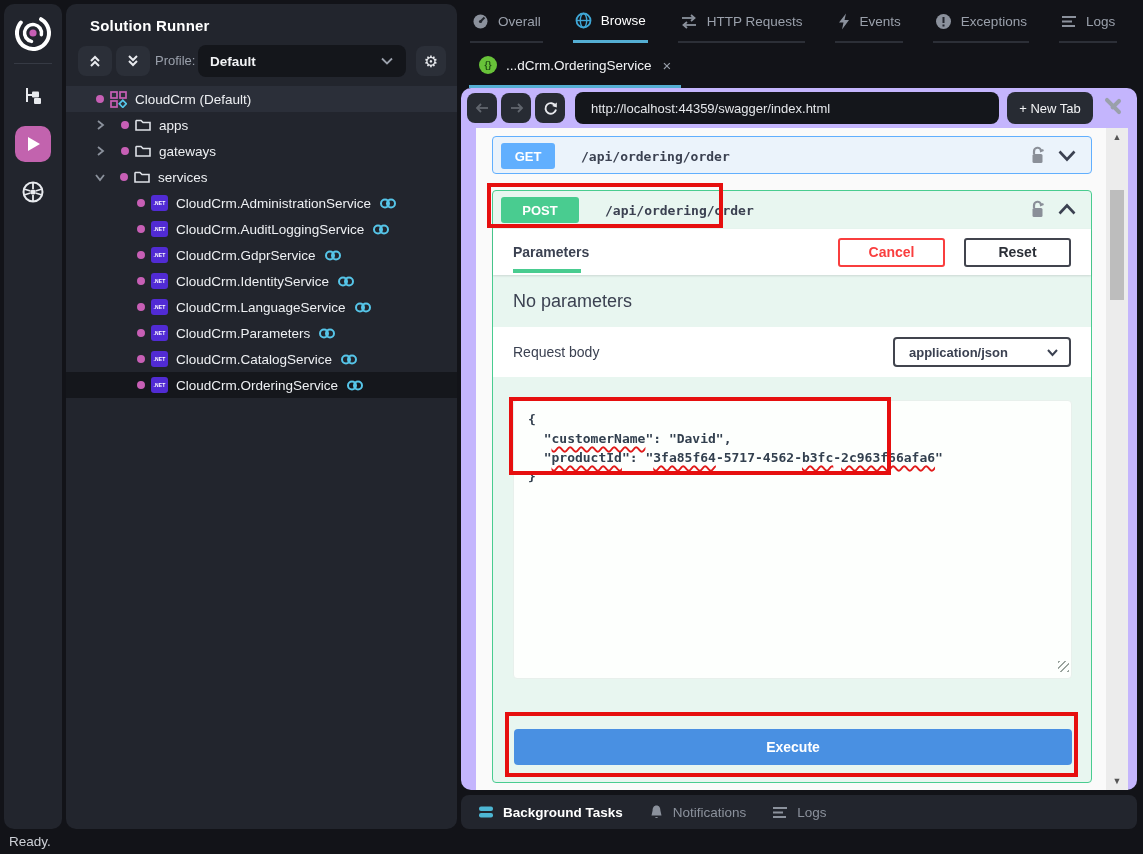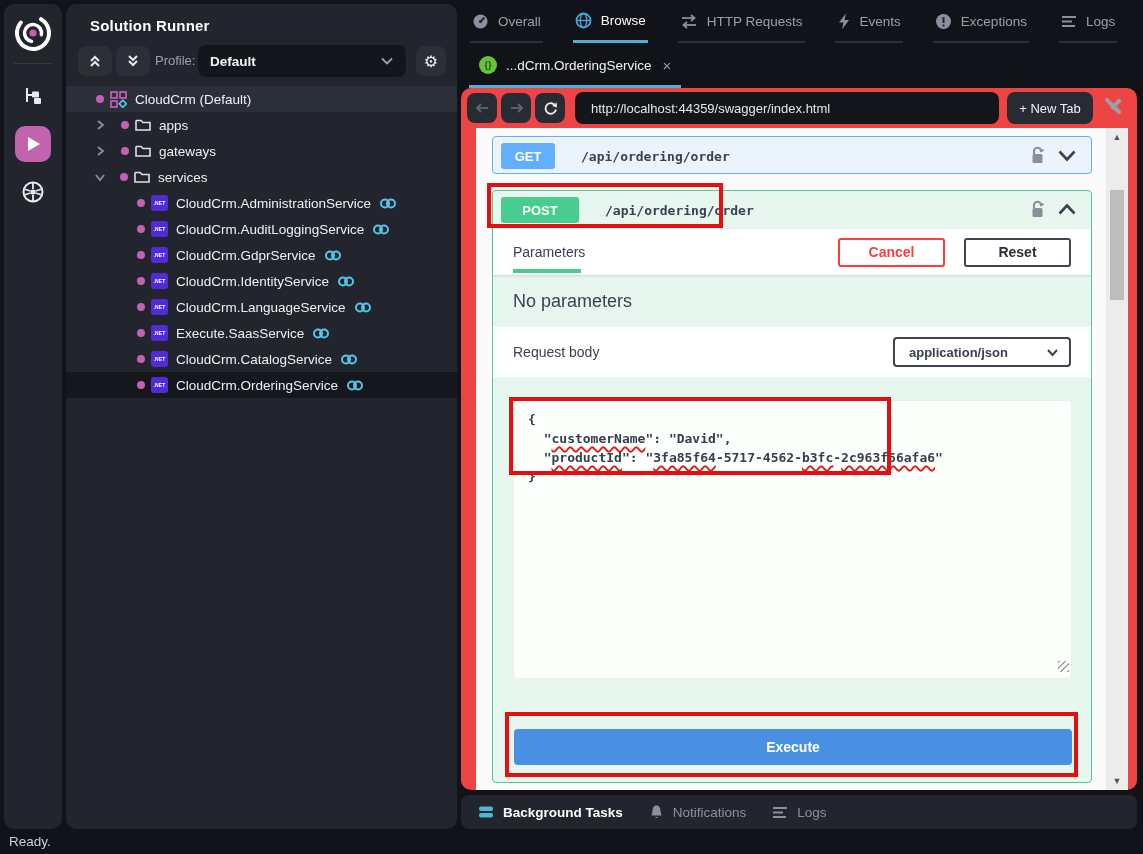--- a/index.html
+++ b/index.html
@@ -51,21 +51,21 @@
 
   
   #btab { position:absolute; left:469px; top:50px; display:inline-flex; align-items:center; gap:9px;
           padding:6px 10px 11px 10px; border-bottom:3px solid #54aed3; color:#f2f3f5; font-size:13.5px; }
   #btab .fav { width:18px; height:18px; border-radius:50%; background:#68c239; color:#1d4d12;
           font-size:9px; font-weight:bold; display:flex; align-items:center; justify-content:center; }
   #btab .close { color:#9aa0ab; font-size:15px; margin-left:2px; }
 
   
   #bpanel { position:absolute; left:461px; top:88px; width:676px; height:702px;
-            background:#ef4444; border-radius:10px; }
+            background:#c4b5fd; border-radius:10px; }
   .nav-btn { position:absolute; top:5px; width:30px; height:30px; background:#272b33; border-radius:8px;
              display:flex; align-items:center; justify-content:center; }
   #nav-back { left:6px; } #nav-fwd { left:40px; } #nav-reload { left:74px; }
   #url-bar { position:absolute; left:114px; top:4px; width:424px; height:32px; background:#14161b;
              border-radius:8px; display:flex; align-items:center; padding:0 16px; }
   #url-bar span { color:#e4e6ea; font-size:13px; white-space:nowrap; }
   #new-tab { position:absolute; left:546px; top:4px; width:86px; height:32px; background:#272b33;
              border-radius:8px; color:#f2f3f5; font-size:13px; display:flex; align-items:center; justify-content:center; }
   #tools-btn { position:absolute; left:642px; top:9px; }
 
@@ -84,21 +84,21 @@
                   display:flex; align-items:center; justify-content:center; margin-left:8px; }
   .badge-get  { width:54px; background:#61affe; }
   .badge-post { width:78px; background:#49cc90; }
   .op-path { font-family:"DejaVu Sans Mono", monospace; font-size:13px; font-weight:600;
              color:#3b4151; margin-left:26px; }
   .op-lock { position:absolute; right:46px; top:9px; }
   .op-chev { position:absolute; right:14px; top:12px; }
 
   #post-sec-head { position:absolute; left:0; top:38px; right:0; height:46px; background:#fff;
                    display:flex; align-items:center; padding:0 20px; box-shadow:0 1px 2px rgba(0,0,0,.12); }
-  #params-title { font-size:14px; font-weight:normal; color:#3b4151; }
+  #params-title { font-size:14px; font-weight:bold; color:#3b4151; }
   #params-underline { position:absolute; left:20px; top:40px; width:68px; height:4px; background:#49cc90; }
   .try-btn { height:29px; border-radius:3px; background:#fff; font-size:14px; font-weight:bold;
              display:flex; align-items:center; justify-content:center; }
   #btn-cancel { margin-left:auto; width:107px; border:2px solid #f93e3e; color:#f93e3e; }
   #btn-reset  { margin-left:19px; width:107px; border:2px solid #41444e; color:#2b2f37; }
 
   #no-params { position:absolute; left:0; top:84px; right:0; height:52px; display:flex; align-items:center;
                padding-left:20px; font-size:18px; color:#3b4151; }
   #req-body-row { position:absolute; left:0; top:136px; right:0; height:50px; background:#fff;
                display:flex; align-items:center; padding:0 20px; }
@@ -297,21 +297,21 @@
         <span class="netbadge gap6">.NET</span>
         <span class="tlabel gap8">CloudCrm.LanguageService</span>
         <svg class="gap8" width="18" height="13" viewBox="0 0 18 13">
           <circle cx="6" cy="6.5" r="4" fill="none" stroke="#56c5e8" stroke-width="2"></circle>
           <circle cx="12" cy="6.5" r="4" fill="none" stroke="#56c5e8" stroke-width="2"></circle>
         </svg>
       </div>
       <div class="trow">
         <span class="donut" style="margin-left:71px"></span>
         <span class="netbadge gap6">.NET</span>
-        <span class="tlabel gap8">Execute.SaasService</span>
+        <span class="tlabel gap8">CloudCrm.Parameters</span>
         <svg class="gap8" width="18" height="13" viewBox="0 0 18 13">
           <circle cx="6" cy="6.5" r="4" fill="none" stroke="#56c5e8" stroke-width="2"></circle>
           <circle cx="12" cy="6.5" r="4" fill="none" stroke="#56c5e8" stroke-width="2"></circle>
         </svg>
       </div>
       <div class="trow">
         <span class="donut" style="margin-left:71px"></span>
         <span class="netbadge gap6">.NET</span>
         <span class="tlabel gap8">CloudCrm.CatalogService</span>
         <svg class="gap8" width="18" height="13" viewBox="0 0 18 13">

